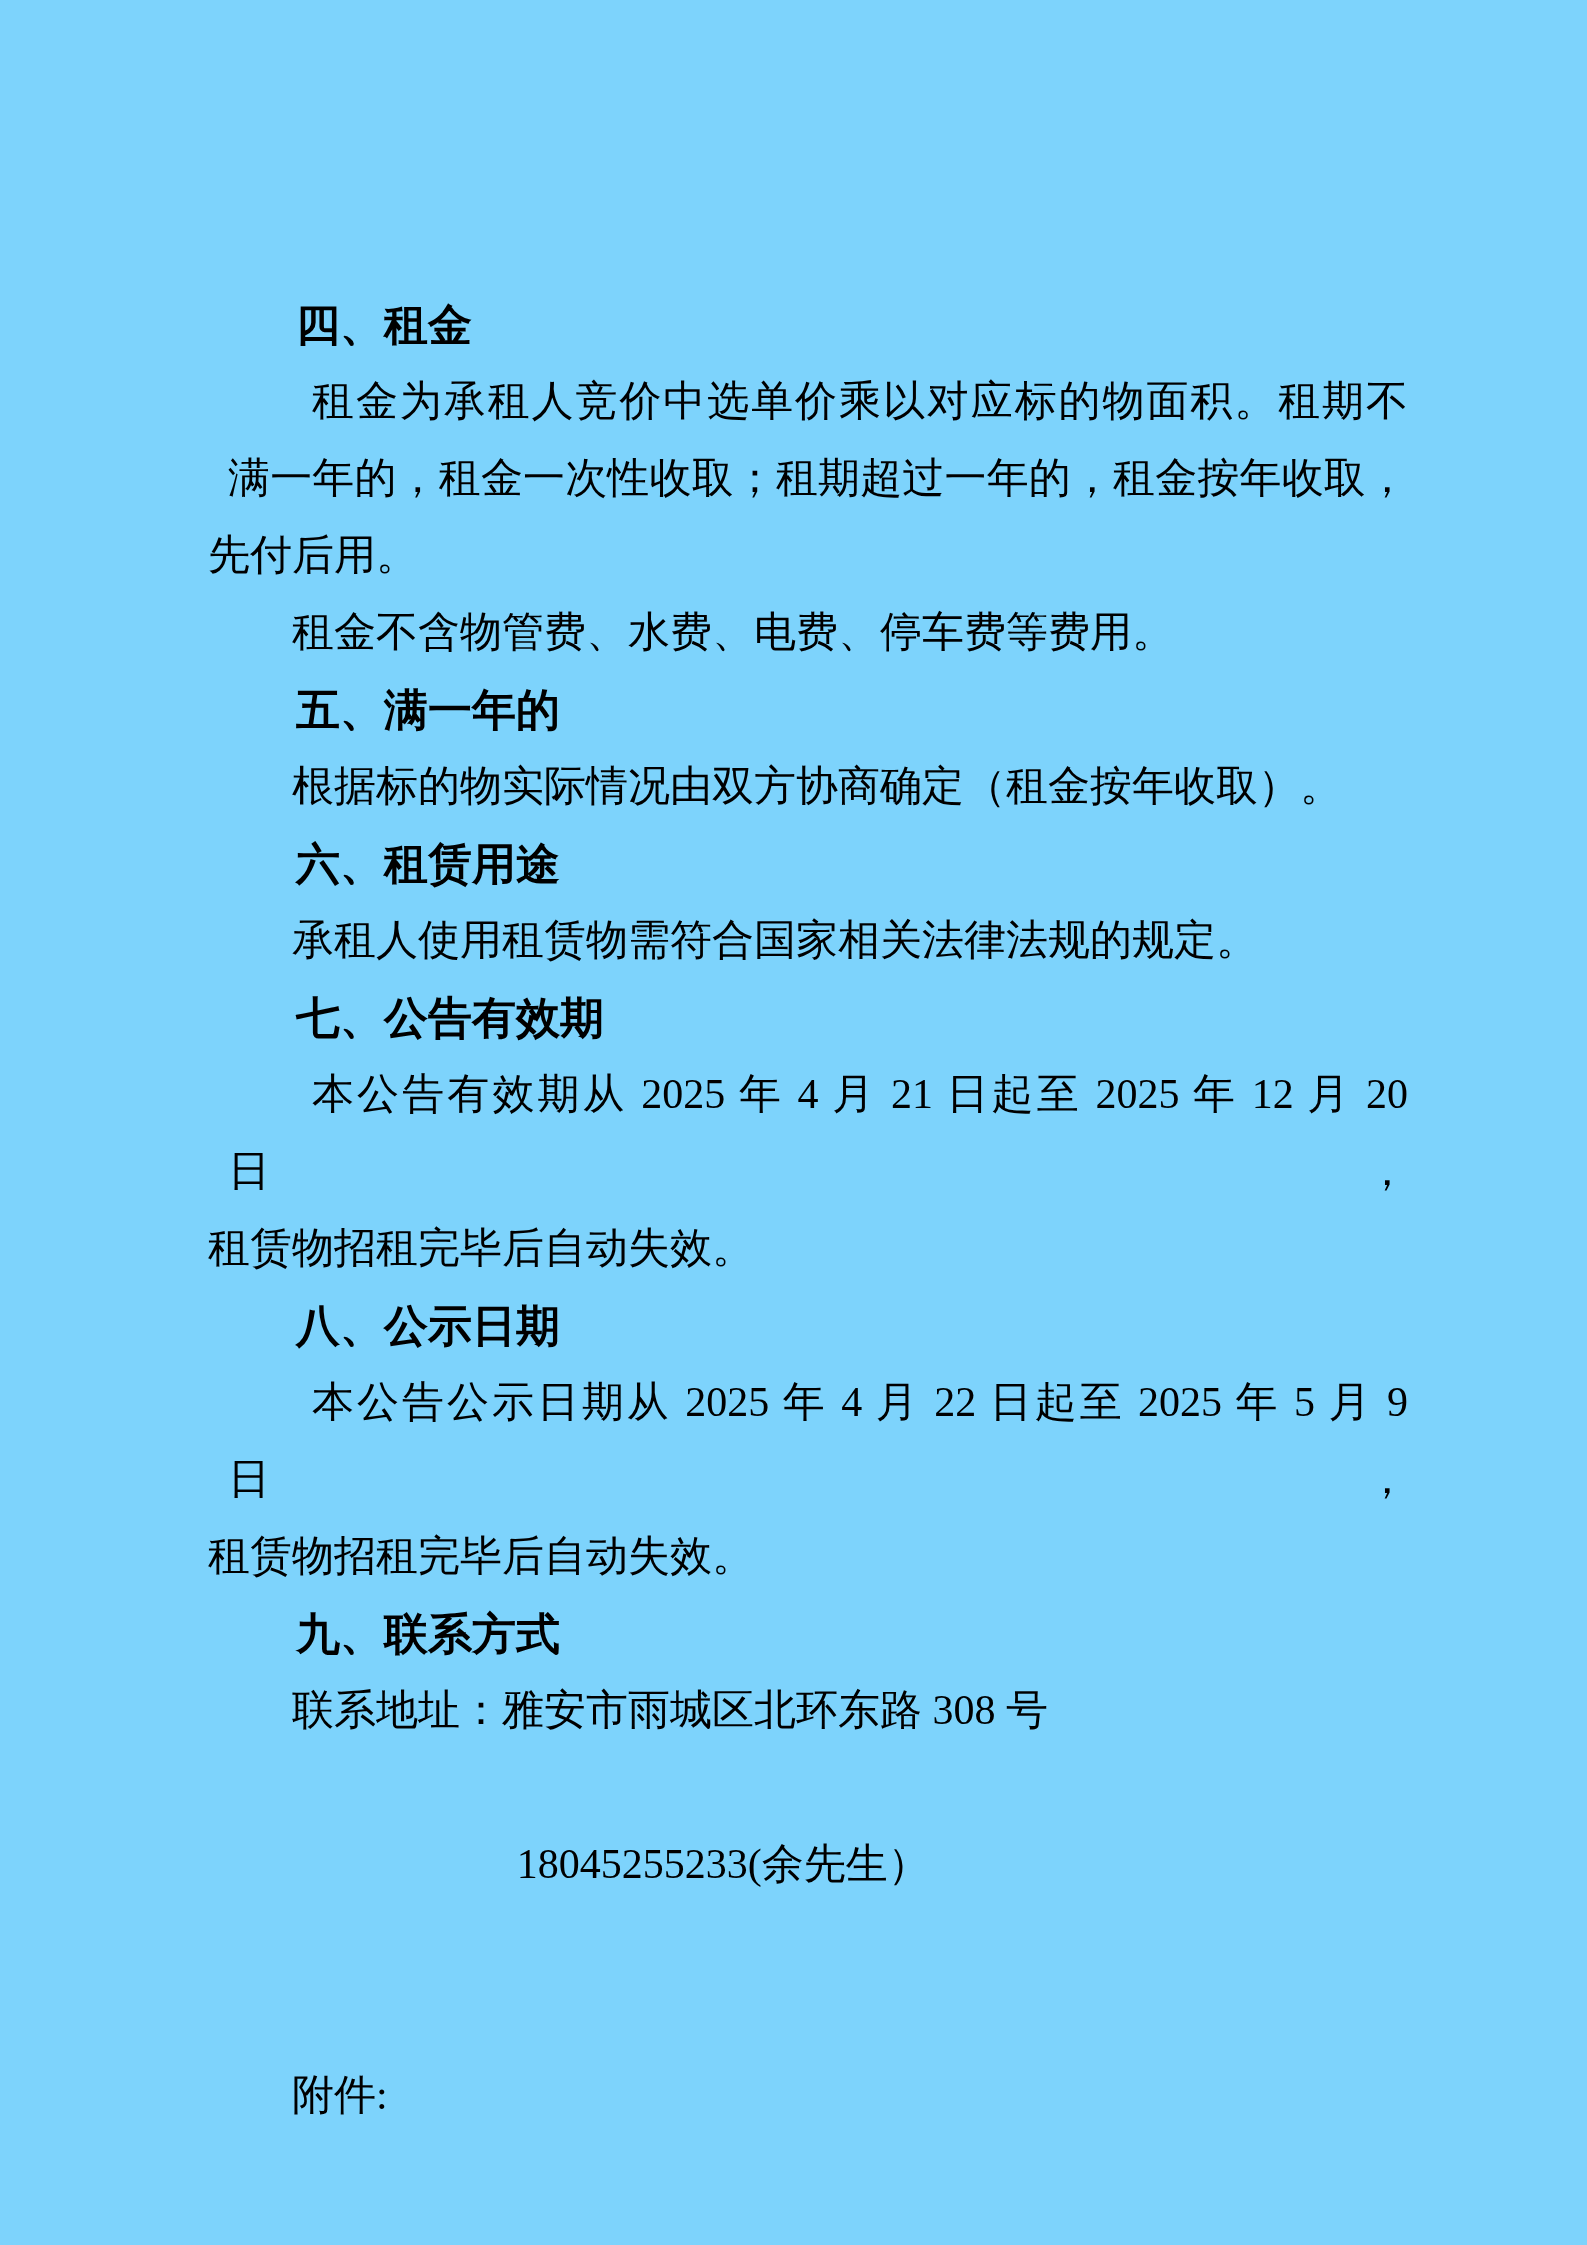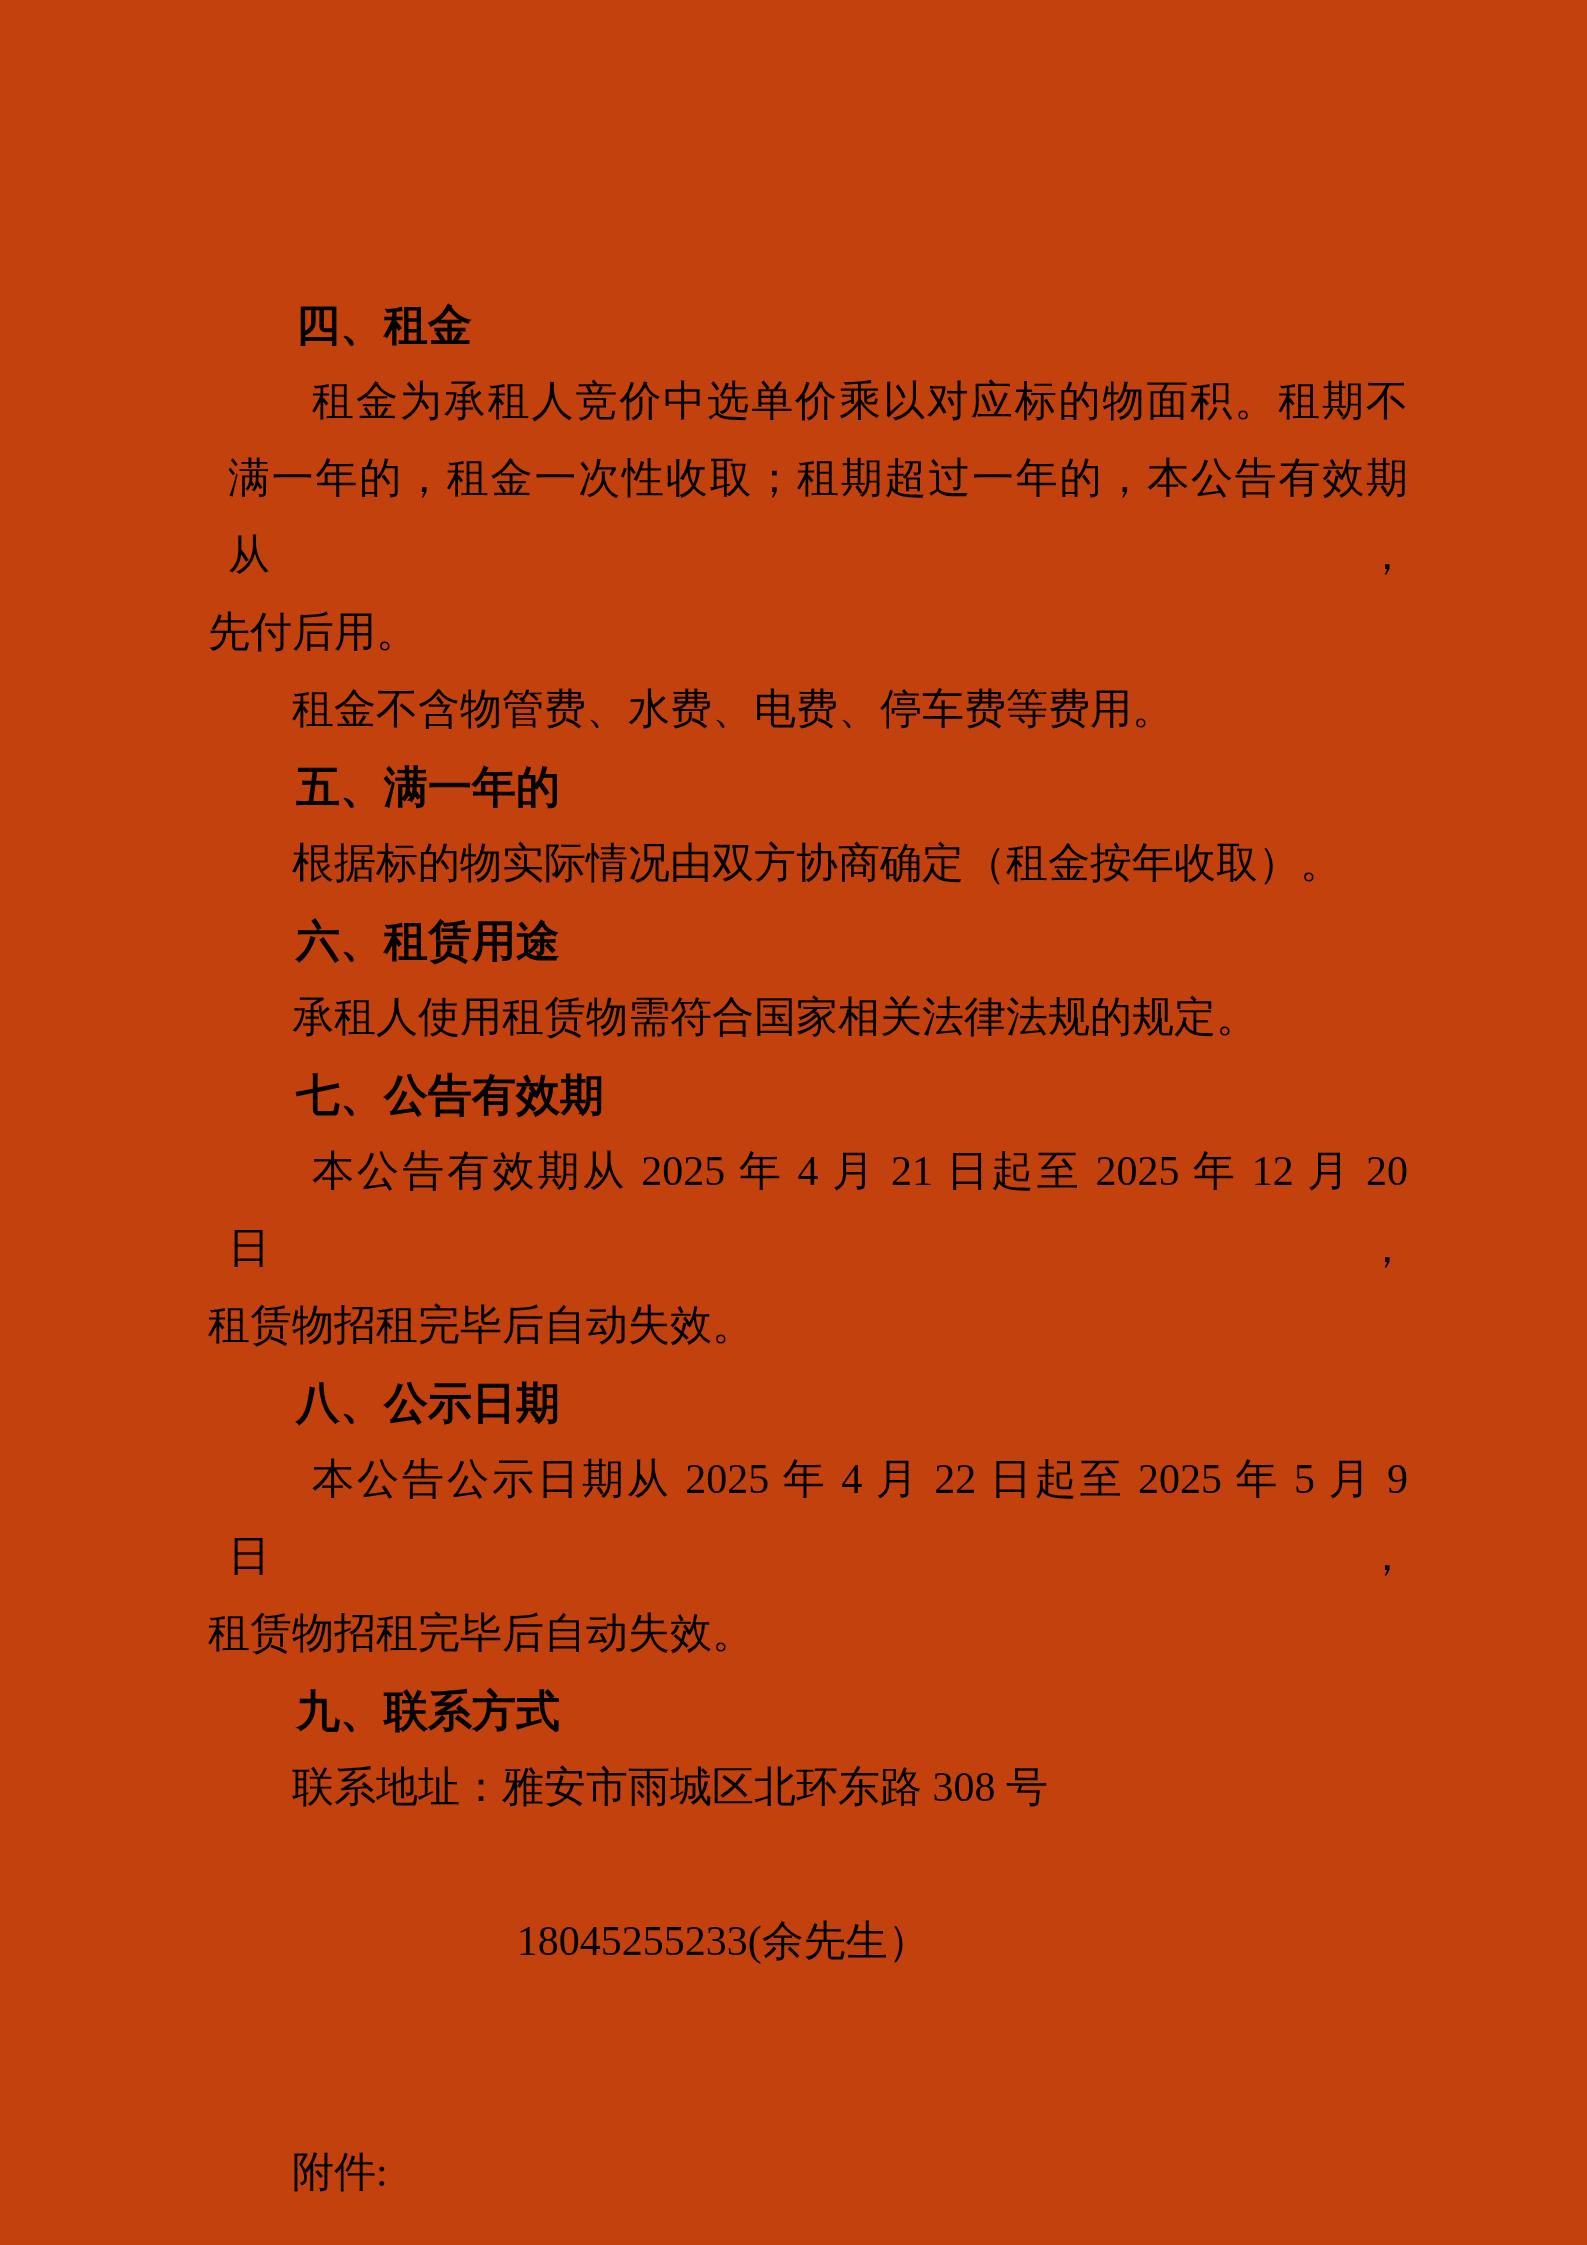--- a/index.html
+++ b/index.html
@@ -4,21 +4,21 @@
 <style>
   html, body {
     margin: 0;
     padding: 0;
     background: #ffffff;
   }
   .page {
     position: relative;
     width: 1587px;
     height: 2245px;
-    background: #c2410c;
+    background: #7dd3fc;
     color: #000000;
     overflow: hidden;
     box-sizing: border-box;
     padding: 286px 199px 0 208px;
   }
   .line {
     width: 1180px;
     line-height: 77px;
     font-size: 42px;
     font-family: "Liberation Serif", "DejaVu Serif", serif;
@@ -49,21 +49,21 @@
     height: 154px;
   }
 </style>
 </head>
 <body>
 
 <div class="page">
 
   <div class="line heading">四、租金</div>
   <div class="line indent full">租金为承租人竞价中选单价乘以对应标的物面积。租期不</div>
-  <div class="line full">满一年的，租金一次性收取；租期超过一年的，本公告有效期从，</div>
+  <div class="line full">满一年的，租金一次性收取；租期超过一年的，租金按年收取，</div>
   <div class="line">先付后用。</div>
   <div class="line indent">租金不含物管费、水费、电费、停车费等费用。</div>
 
   <div class="line heading">五、满一年的</div>
   <div class="line indent">根据标的物实际情况由双方协商确定（租金按年收取）。</div>
 
   <div class="line heading">六、租赁用途</div>
   <div class="line indent">承租人使用租赁物需符合国家相关法律法规的规定。</div>
 
   <div class="line heading">七、公告有效期</div>

